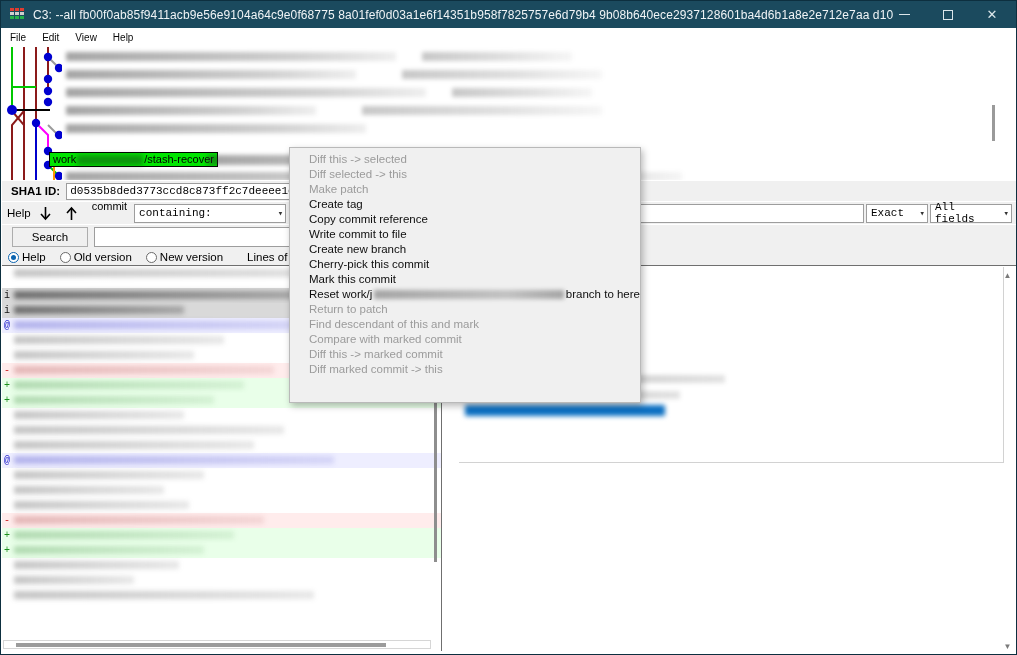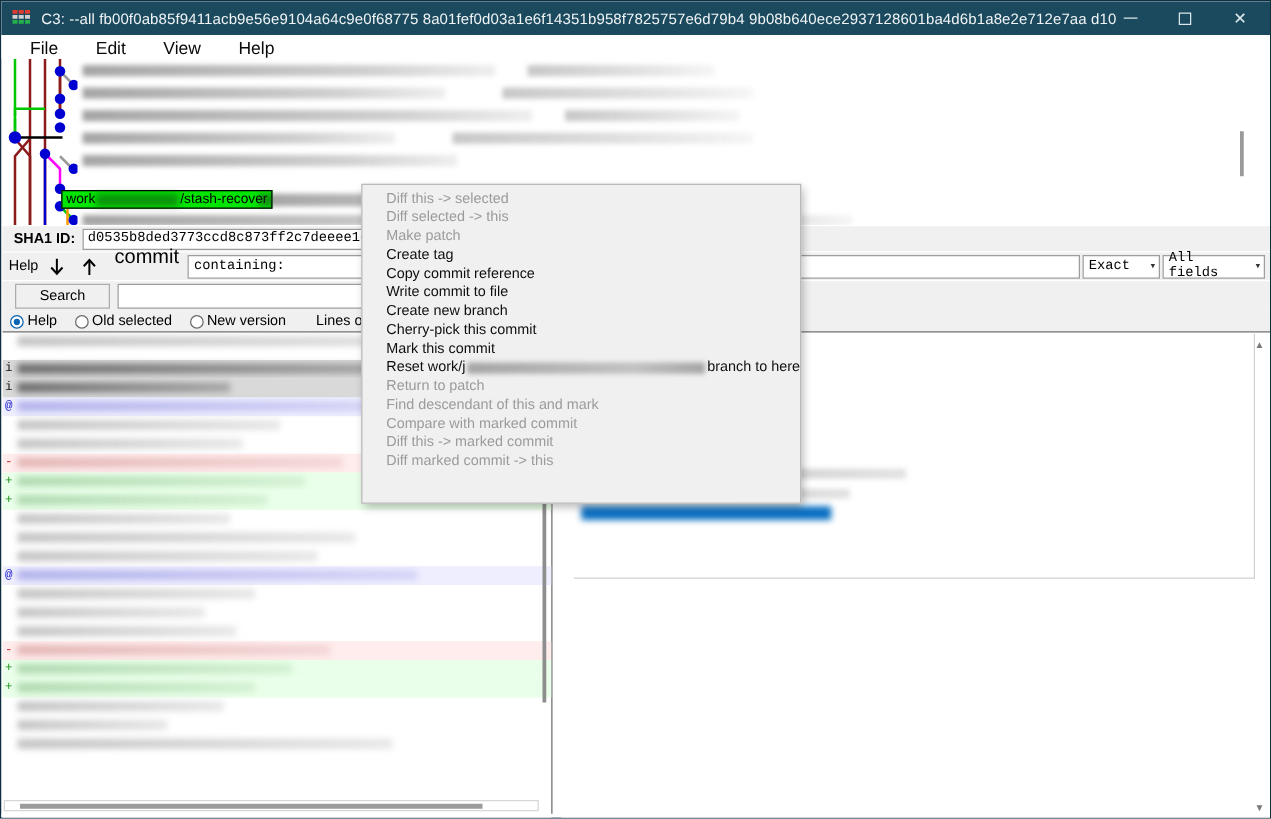--- a/index.html
+++ b/index.html
@@ -49,21 +49,21 @@
   .wbtn .glyph-min { width: 11px; height: 1px; background: #dbe6ea; display:block; }
   .wbtn .glyph-max { width: 10px; height: 10px; border: 1px solid #dbe6ea; display:block; }
 
   
   #menubar {
     position: absolute; left: 0; top: 27px; width: 1017px; height: 19px;
     background: #ffffff; display: flex; align-items: center;
     border-bottom: 0;
   }
   .menu-item {
-    font-size: 14px; color: #0a0a0a; padding: 1px 7px; margin-left: 16px;
+    font-size: 10px; color: #0a0a0a; padding: 1px 7px; margin-left: 2px;
     white-space: nowrap;
   }
 
   
   #commitpanel {
     position: absolute; left: 1px; top: 46px; width: 1000px; height: 133px;
     background: #ffffff; overflow: hidden;
   }
   #graph-canvas { position: absolute; left: 0; top: 0; width: 60px; height: 133px; }
   #commit-rows { position: absolute; left: 0; top: 0; width: 1000px; height: 133px; }
@@ -111,21 +111,21 @@
     position: absolute; left: 1px; top: 201px; width: 1015px; height: 22px;
     background: #f0f0f0; display: flex; align-items: center;
   }
   #find-label { font-size: 11.5px; color: #000; margin-left: 5px; }
   .arrow-btn {
     width: 22px; height: 20px; margin-left: 4px;
     display: flex; align-items: center; justify-content: center;
     background: #f0f0f0;
   }
   .arrow-btn svg { display: block; }
-  #commit-word { font-size: 16px; color: #000; margin: 0 7px 15px 9px; }
+  #commit-word { font-size: 11px; color: #000; margin: 0 7px 15px 9px; }
   .combo {
     height: 19px; background: #ffffff; border: 1px solid #9d9d9d;
     display: flex; align-items: center; justify-content: space-between;
     font-family: "Liberation Mono", monospace; font-size: 11px; color: #000;
     padding: 0 2px 0 4px;
   }
   #combo-containing { width: 152px; }
   .caret { margin-left: 4px; color: #333; font-size: 9px; }
   #find-entry {
     flex: 1; height: 19px; margin: 0 2px 0 4px;
@@ -412,21 +412,21 @@
     <div id="search-entry"></div>
   </div>
 
   <div id="radio-row">
     <div class="radio on">
       <span class="dot"></span>
       <span class="lbl">Help</span>
     </div>
     <div class="radio off" style="margin-left:14px;">
       <span class="dot"></span>
-      <span class="lbl">Old selected</span>
+      <span class="lbl">Old version</span>
     </div>
     <div class="radio off" style="margin-left:14px;">
       <span class="dot"></span>
       <span class="lbl">New version</span>
     </div>
     <div id="ctx-label">Lines of context</div>
   </div>
   <div id="ctx-sep"></div>
 
   <div id="diffpanel">

